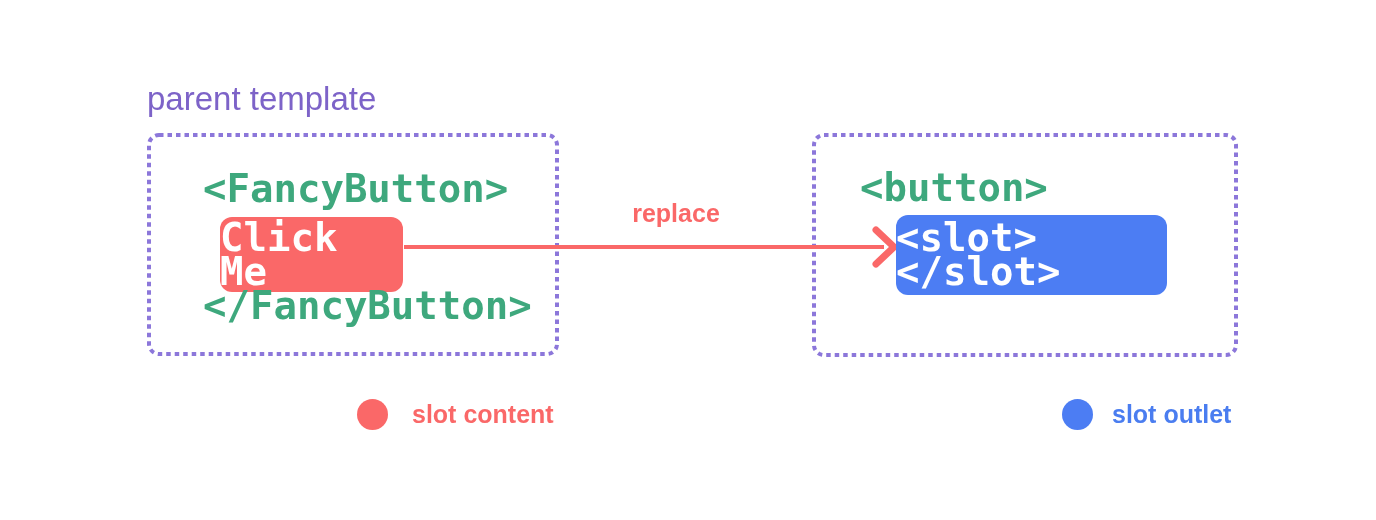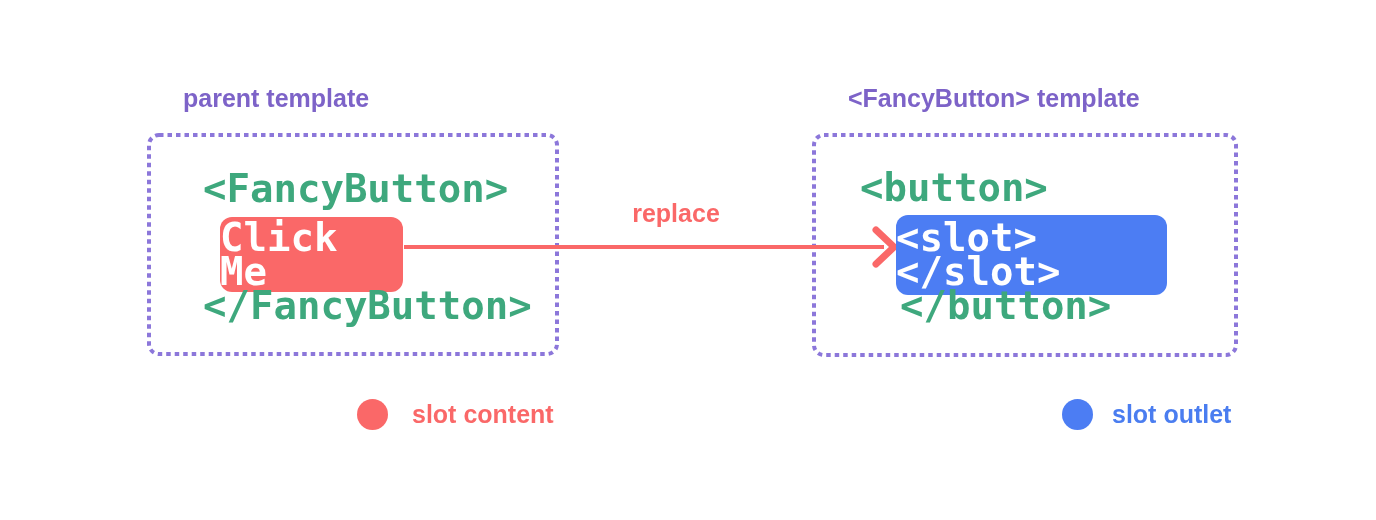--- a/index.html
+++ b/index.html
@@ -7,23 +7,22 @@
     position:relative;
     width:1376px;height:520px;
     background:#ffffff;
     overflow:hidden;
     font-family:"Liberation Sans", sans-serif;
   }
   .layer{position:absolute;left:0;top:0;}
   .abs{position:absolute;white-space:nowrap;}
   .panel-label{
     font-family:"Liberation Sans", sans-serif;
-    font-weight:700;font-size:25px;line-height:29px;
+    font-weight:400;font-size:33px;line-height:29px;
     color:var(--purple,#7D63C8);
-    margin-left:36px;
   }
   .code{
     font-family:"DejaVu Sans Mono", monospace;
     font-weight:700;font-size:39px;line-height:34px;
     color:var(--green,#3EA87D);
     letter-spacing:0;
   }
   .pill{
     position:absolute;
     display:flex;align-items:center;justify-content:center;
@@ -82,29 +81,27 @@
   <div class="abs code" style="left:203px;top:172px">&lt;FancyButton&gt;</div>
 
   <div class="pill pill-red" style="left:220px;top:217px;width:183px;height:75px">
     <span class="code">Click Me</span>
   </div>
 
   <div class="abs code" style="left:203px;top:289px">&lt;/FancyButton&gt;</div>
 
   <div class="abs arrow-label" style="left:601px;top:200px;width:150px">replace</div>
 
-  <div class="abs panel-label" style="left:812px;top:84px">&lt;FancyButton&gt; template</div>
 
   <div class="abs code" style="left:860px;top:171px">&lt;button&gt;</div>
 
   <div class="pill pill-blue" style="left:896px;top:215px;width:271px;height:80px">
     <span class="code">&lt;slot&gt;&lt;/slot&gt;</span>
   </div>
 
-  <div class="abs code" style="left:900px;top:289px">&lt;/button&gt;</div>
 
   <div class="legend-dot dot-red" style="left:357px;top:399px"></div>
   <div class="abs legend-label legend-red" style="left:412px;top:401px">slot content</div>
 
   <div class="legend-dot dot-blue" style="left:1062px;top:399px"></div>
   <div class="abs legend-label legend-blue" style="left:1112px;top:401px">slot outlet</div>
 
 </div>
 
 </body></html>

